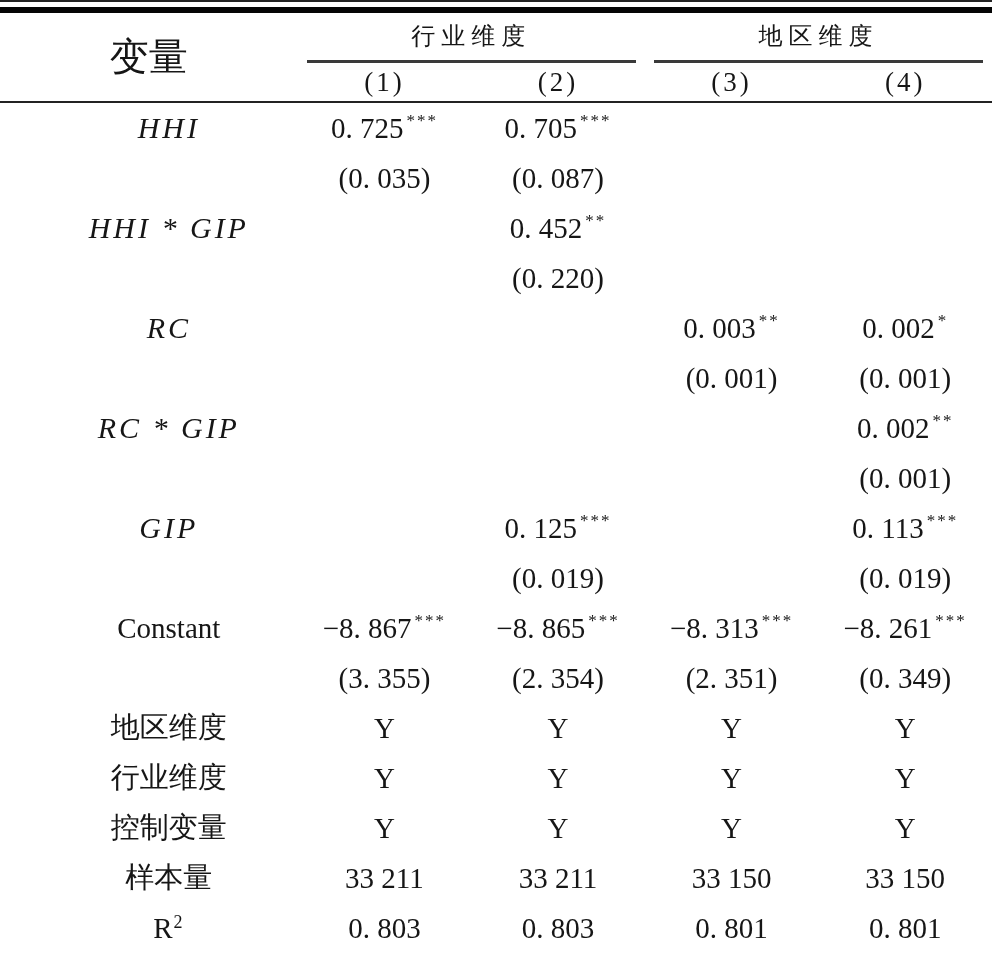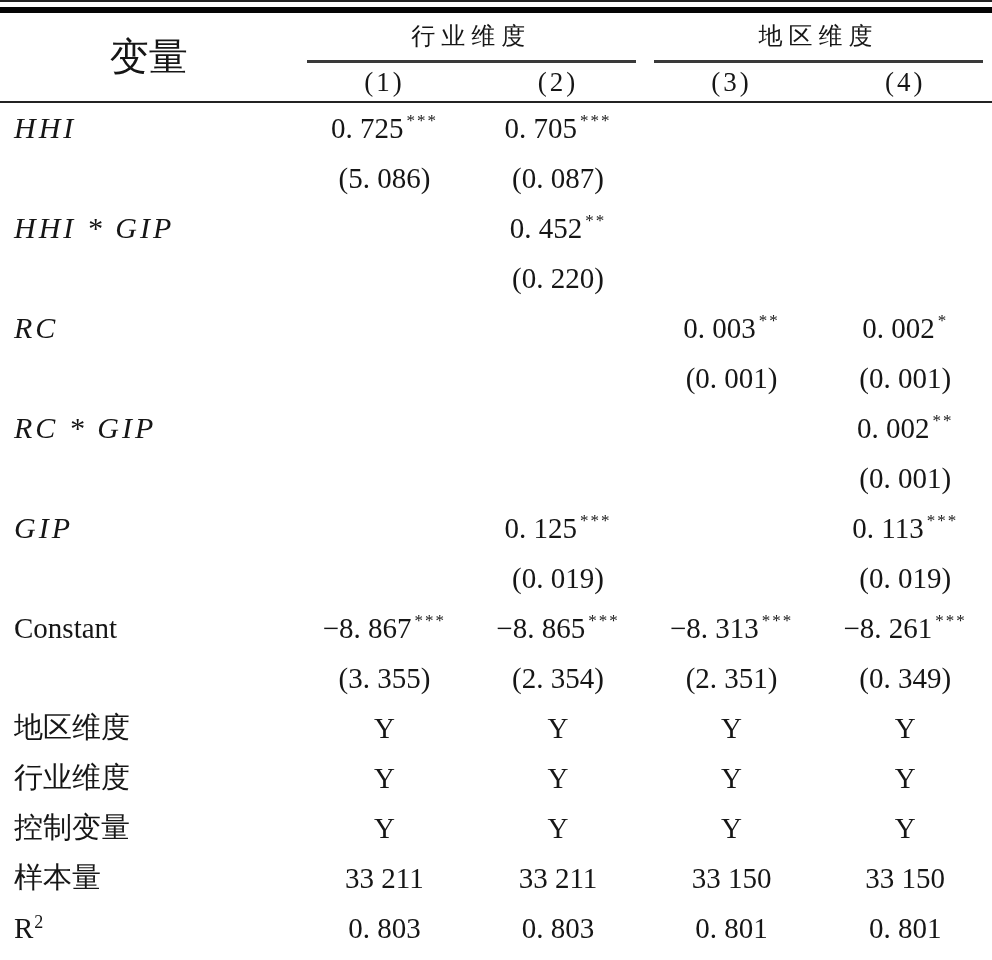--- a/index.html
+++ b/index.html
@@ -52,22 +52,22 @@
     border-bottom: 2px solid #232323;
   }
 
   tbody td {
     height: 50px;
     padding: 0;
     vertical-align: middle;
     font-size: 29px;
   }
   td.row-label {
-    text-align: left;
-    padding-left: 14px;
+    text-align: center;
+    padding-left: 40px;
     white-space: nowrap;
   }
   td.row-label.var-italic {
     font-style: italic;
     letter-spacing: 3px;
     font-size: 30px;
   }
   td.val { text-align: center; white-space: nowrap; }
   sup {
     font-size: 17px;
@@ -115,21 +115,21 @@
     <tbody>
         <tr>
           <td class="row-label var-italic">HHI</td>
           <td class="val">0. 725<sup>***</sup></td>
           <td class="val">0. 705<sup>***</sup></td>
           <td class="val"></td>
           <td class="val"></td>
         </tr>
         <tr>
           <td class="row-label"></td>
-          <td class="val">(5. 086)</td>
+          <td class="val">(0. 035)</td>
           <td class="val">(0. 087)</td>
           <td class="val"></td>
           <td class="val"></td>
         </tr>
         <tr>
           <td class="row-label var-italic">HHI * GIP</td>
           <td class="val"></td>
           <td class="val">0. 452<sup>**</sup></td>
           <td class="val"></td>
           <td class="val"></td>

